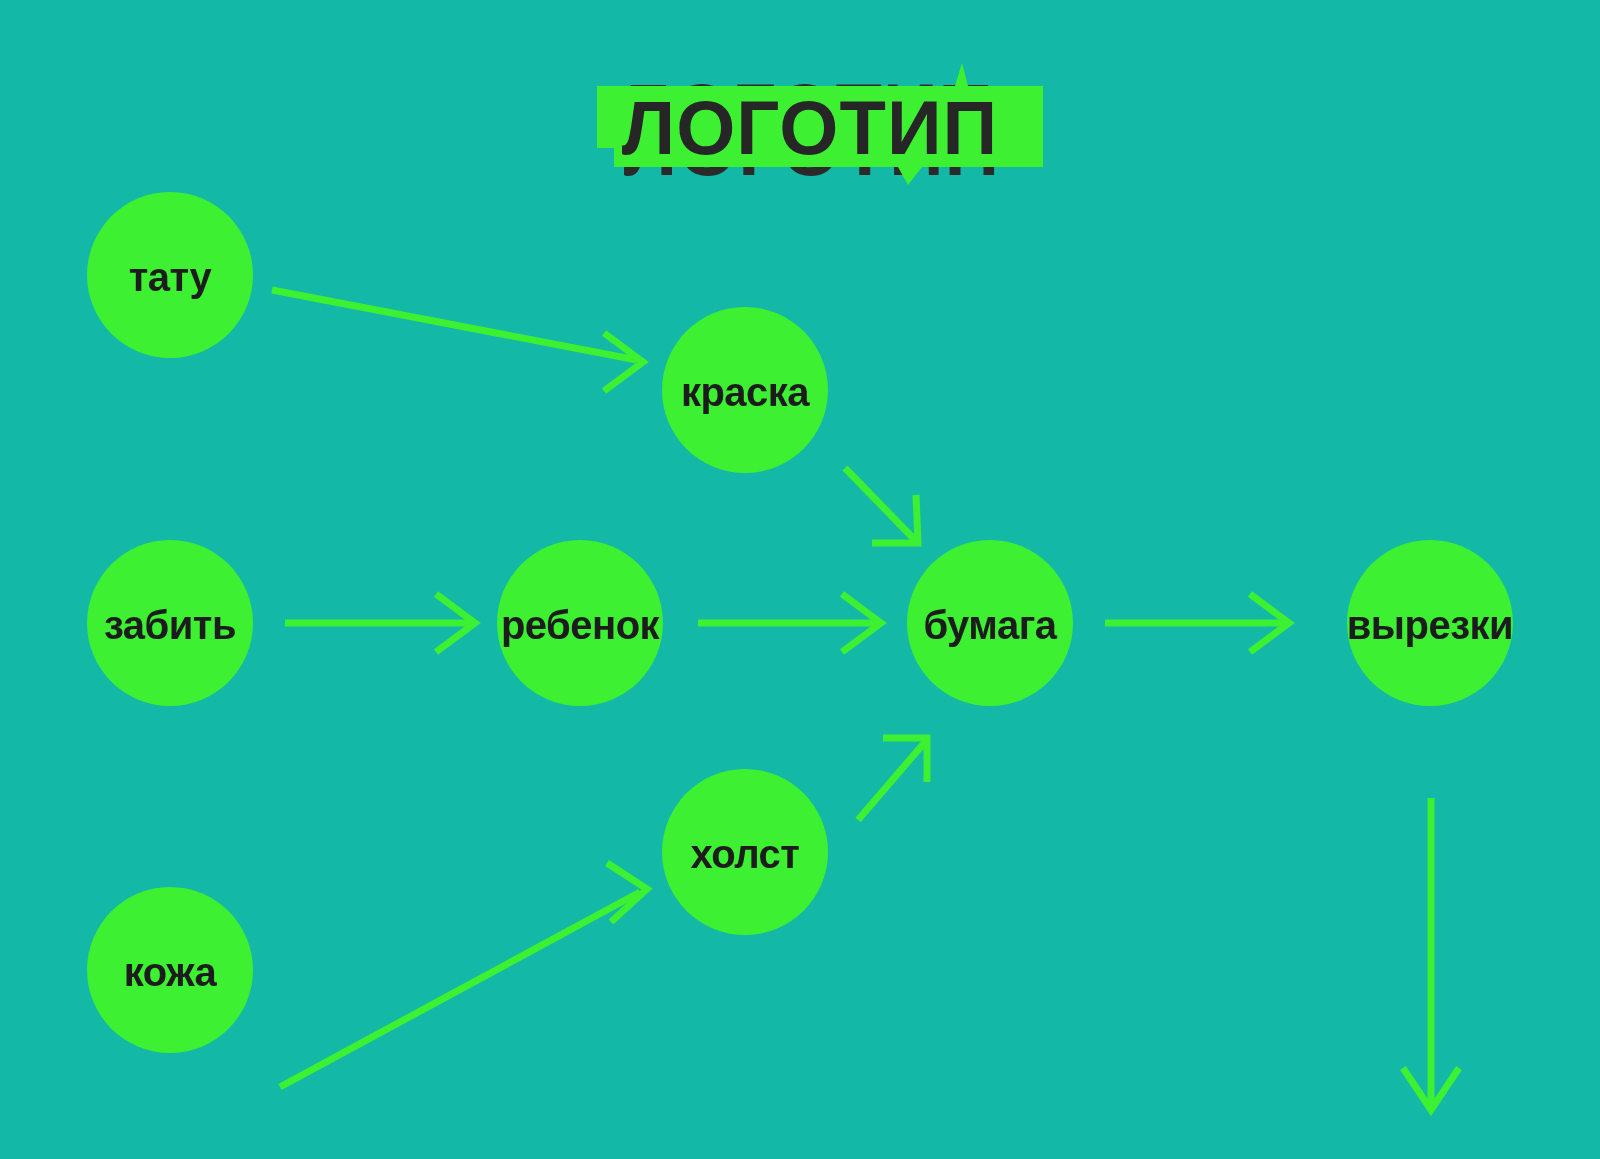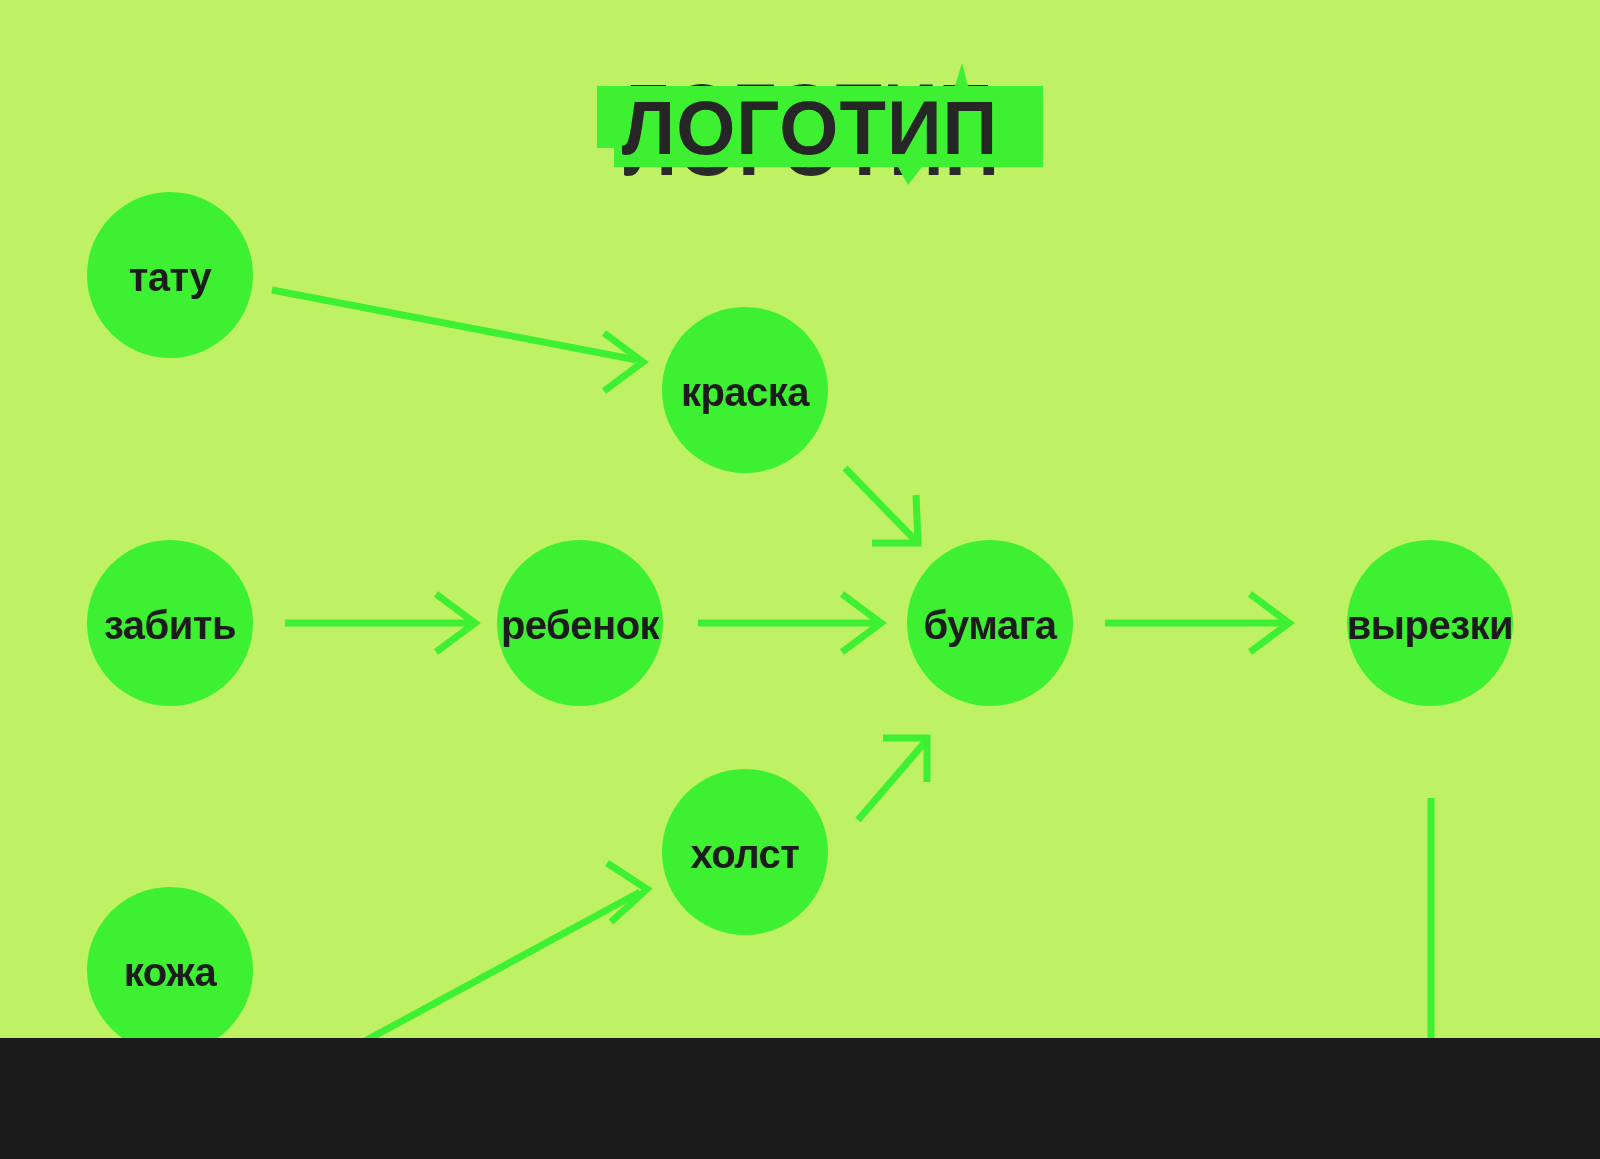--- a/index.html
+++ b/index.html
@@ -7,22 +7,22 @@
     margin: 0;
     padding: 0;
     background: #1c1c1c;
   }
   body {
     font-family: "Liberation Sans", sans-serif;
   }
   #stage {
     position: relative;
     width: 1600px;
-    height: 1038px;
-    background: #bef264;
+    height: 1159px;
+    background: #14b8a6;
     overflow: hidden;
   }
   #diagram-svg {
     position: absolute;
     left: 0;
     top: 0;
     width: 1600px;
     height: 1159px;
     display: block;
   }

